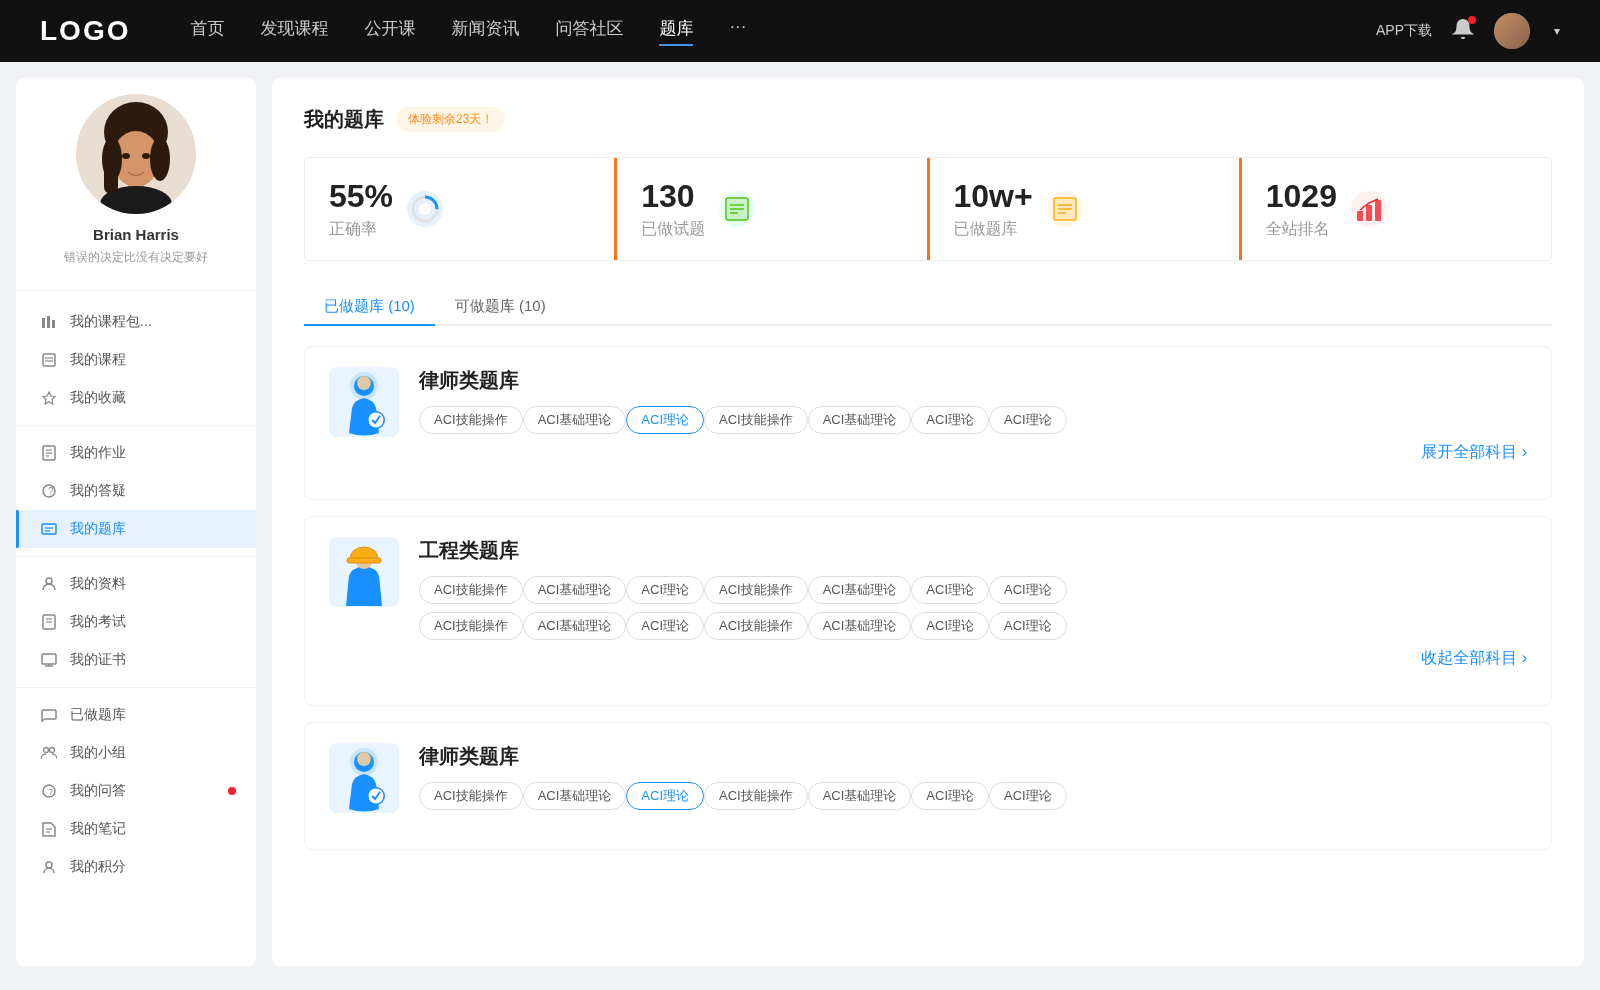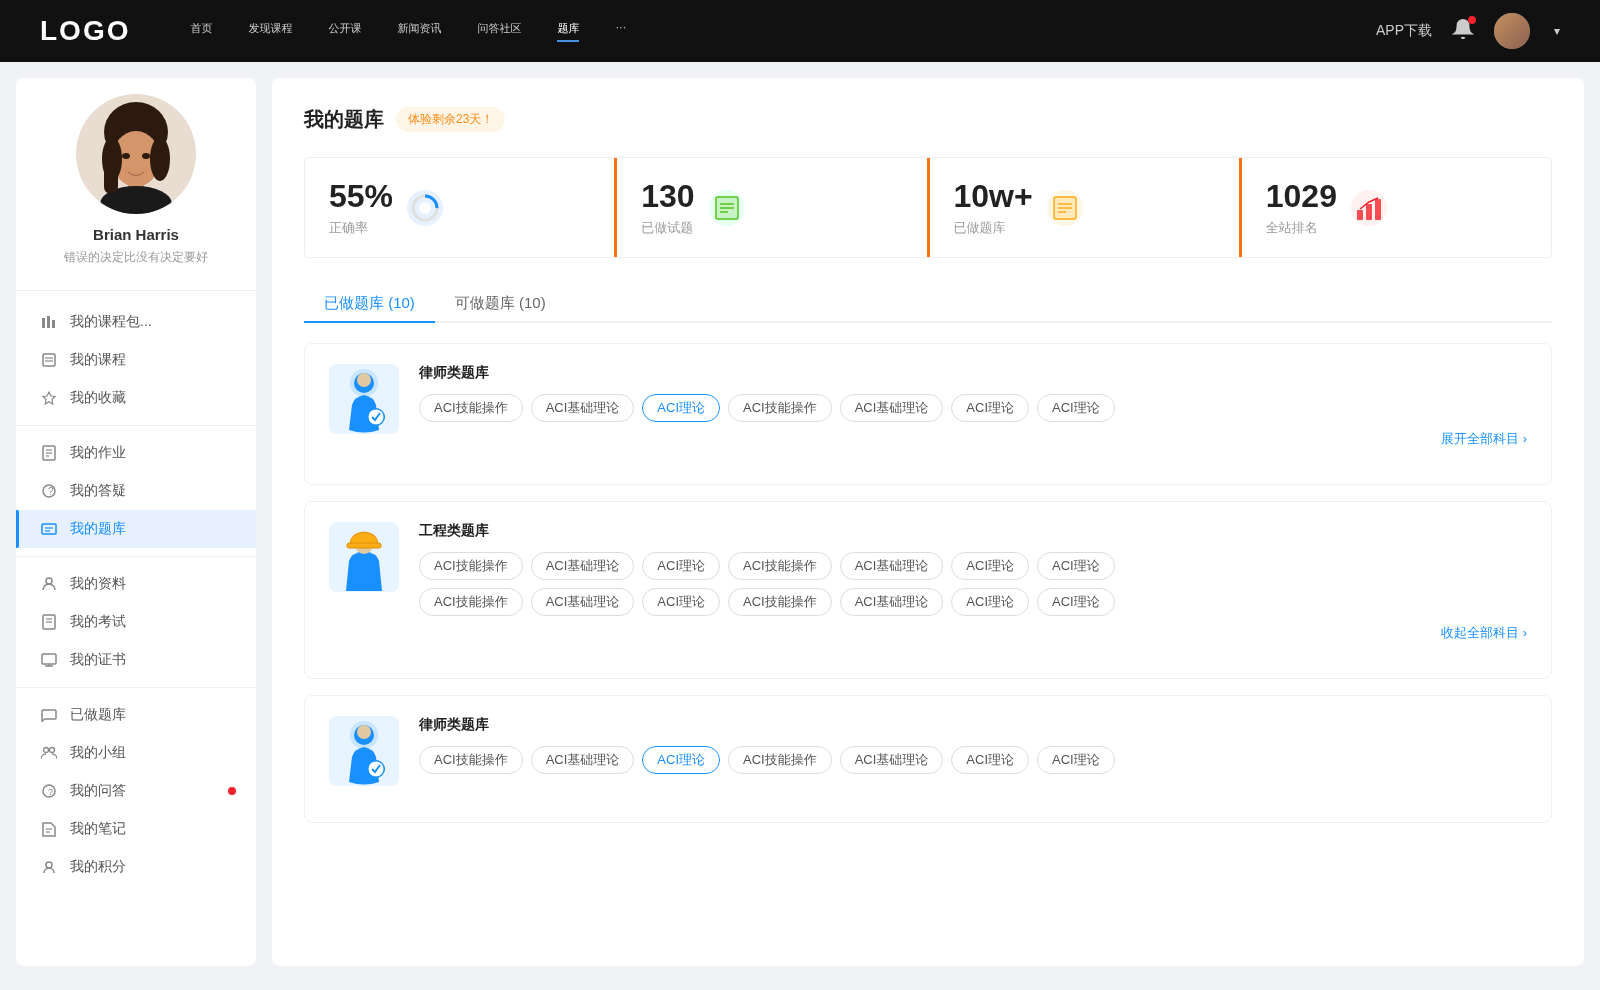--- a/index.html
+++ b/index.html
@@ -2,21 +2,21 @@
 <html><head>
   <meta charset="utf-8">
   <style>
     * { box-sizing: border-box; margin: 0; padding: 0; }
     body { font-family: -apple-system, BlinkMacSystemFont, 'PingFang SC', 'Microsoft YaHei', sans-serif; background: #f0f2f5; color: #333; }
 
     
     .header { background: #111; height: 62px; display: flex; align-items: center; padding: 0 40px; position: relative; }
     .header-logo { color: #fff; font-size: 28px; font-weight: 900; letter-spacing: 2px; margin-right: 60px; }
     .header-nav { display: flex; gap: 36px; flex: 1; }
-    .header-nav-item { color: #ccc; font-size: 11px; cursor: pointer; white-space: nowrap; }
+    .header-nav-item { color: #ccc; font-size: 17px; cursor: pointer; white-space: nowrap; }
     .header-nav-item.active { color: #fff; border-bottom: 2px solid #4a90e2; padding-bottom: 4px; }
     .header-right { display: flex; align-items: center; gap: 20px; }
     .header-app-download { color: #ccc; font-size: 14px; cursor: pointer; }
     .header-bell { position: relative; cursor: pointer; }
     .header-bell svg { width: 22px; height: 22px; fill: #ccc; }
     .header-bell-dot { position: absolute; top: -2px; right: -2px; width: 8px; height: 8px; background: #f5222d; border-radius: 50%; }
     .header-avatar { width: 36px; height: 36px; border-radius: 50%; background: #888; overflow: hidden; cursor: pointer; display: flex; align-items: center; justify-content: center; }
     .header-dropdown-icon { color: #ccc; cursor: pointer; font-size: 12px; margin-left: 4px; }
 
     
@@ -41,42 +41,42 @@
     .content { flex: 1; background: #fff; border-radius: 8px; padding: 28px 32px; overflow-y: auto; }
     .page-header { display: flex; align-items: center; gap: 12px; margin-bottom: 24px; }
     .page-title { font-size: 20px; font-weight: 600; color: #222; }
     .trial-badge { background: #fff5e6; color: #fa8c16; font-size: 12px; padding: 4px 12px; border-radius: 20px; font-weight: 500; }
 
     
     .stats-row { display: flex; gap: 0; margin-bottom: 28px; border: 1px solid #eee; border-radius: 4px; overflow: hidden; }
     .stat-item { flex: 1; padding: 20px 24px; border-right: 3px solid #f97316; display: flex; align-items: center; gap: 14px; }
     .stat-item:last-child { border-right: none; }
     .stat-value { font-size: 32px; font-weight: 700; color: #222; }
-    .stat-label { font-size: 13px; color: #999; margin-top: 4px; }
+    .stat-label { font-size: 16px; color: #999; margin-top: 4px; }
     .stat-icon { width: 36px; height: 36px; display: flex; align-items: center; justify-content: center; border-radius: 50%; }
     .stat-icon-blue { background: #e6f0ff; }
     .stat-icon-green { background: #e6fff2; }
     .stat-icon-orange { background: #fff7e6; }
     .stat-icon-red { background: #fff1f0; }
 
     
     .tabs { display: flex; gap: 0; margin-bottom: 20px; border-bottom: 2px solid #eee; }
     .tab { padding: 8px 20px; font-size: 15px; cursor: pointer; color: #666; position: relative; }
     .tab.active { color: #1890ff; font-weight: 400; }
     .tab.active::after { content: ''; position: absolute; bottom: -2px; left: 0; right: 0; height: 2px; background: #1890ff; }
 
     
     .qbank-card { border: 1px solid #f0f0f0; border-radius: 8px; padding: 20px 24px; margin-bottom: 16px; }
     .qbank-header { display: flex; align-items: flex-start; gap: 20px; margin-bottom: 16px; }
     .qbank-icon { width: 70px; height: 70px; background: #e8f4ff; border-radius: 8px; display: flex; align-items: center; justify-content: center; flex-shrink: 0; }
-    .qbank-title { font-size: 14px; font-weight: 600; color: #222; margin-bottom: 12px; }
-    .qbank-tags { display: flex; flex-wrap: wrap; gap: 8px; }
+    .qbank-title { font-size: 20px; font-weight: 600; color: #222; margin-bottom: 12px; }
+    .qbank-tags { display: flex; flex-wrap: wrap; gap: 0; }
     .qbank-tag { padding: 4px 14px; border: 1px solid #ddd; border-radius: 20px; font-size: 13px; color: #555; cursor: pointer; background: #fff; }
     .qbank-tag.active { border-color: #1890ff; color: #1890ff; background: #fff; }
-    .qbank-expand { text-align: right; font-size: 13px; color: #1890ff; cursor: pointer; margin-top: 8px; }
+    .qbank-expand { text-align: right; font-size: 16px; color: #1890ff; cursor: pointer; margin-top: 8px; }
   </style>
 </head>
 <body>
 
 <header class="header">
   <div class="header-logo">LOGO</div>
   <nav class="header-nav">
     <span class="header-nav-item">首页</span>
     <span class="header-nav-item">发现课程</span>
     <span class="header-nav-item">公开课</span>

